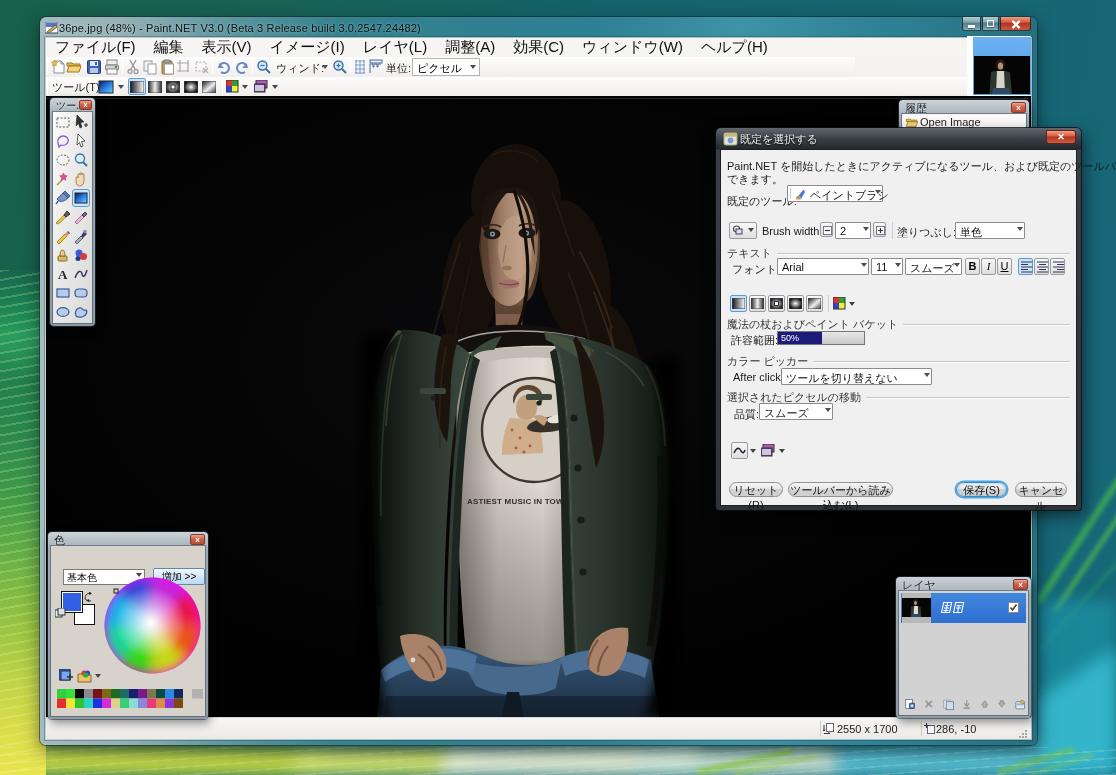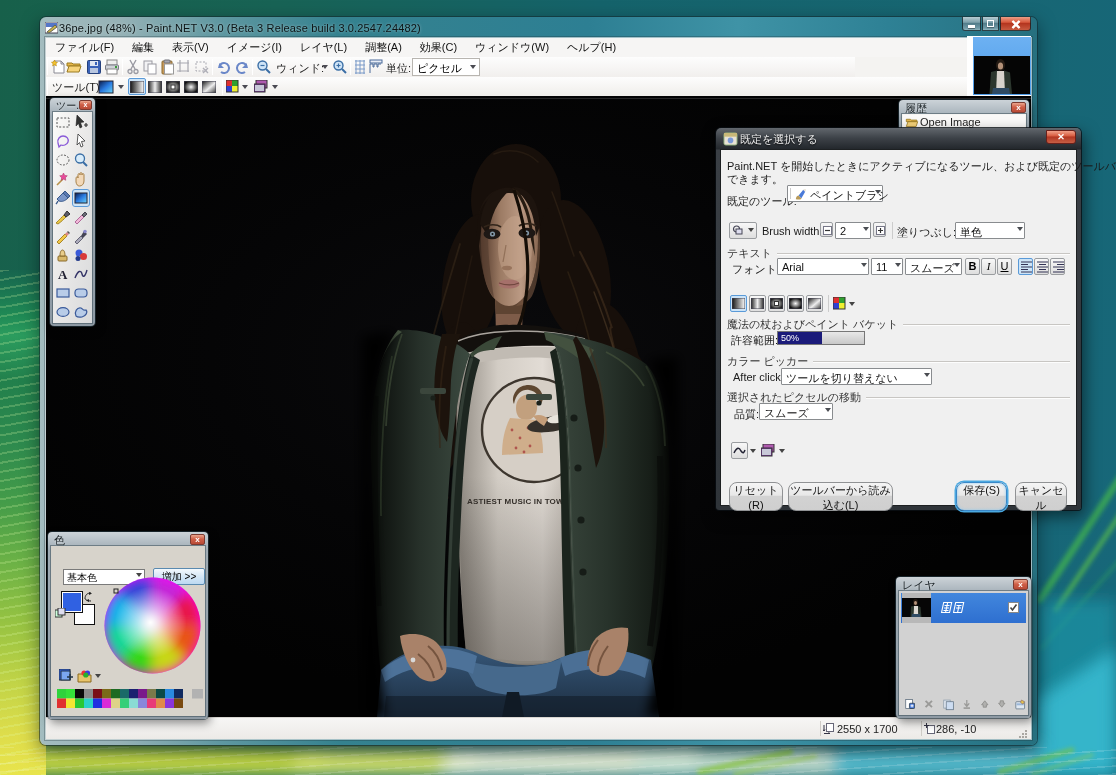--- a/index.html
+++ b/index.html
@@ -23,21 +23,21 @@
 #appicon{position:absolute;left:5px;top:5px;width:13px;height:12px}
 
 .capbtns{position:absolute;right:6px;top:0;height:14px;display:flex}
 .cb{height:14px;border:1px solid rgba(15,30,35,.8);border-top:none;position:relative;
  background:linear-gradient(180deg,#b6ccd2,#7fa2ac 40%,#547e8b 50%,#6f99a6 85%,#8fb4bd);}
 .cb.min{width:19px;border-radius:0 0 0 3px}
 .cb.max{width:17px;margin-left:1px}
 .cb.close{width:31px;margin-left:1px;border-radius:0 0 3px 0;
  background:linear-gradient(180deg,#eb9d85 0%,#d85a3e 40%,#b4351f 50%,#c75a40 100%);}
 
-#menubar{position:absolute;left:6px;top:21px;width:927px;height:19px;background:#f6f5f4;font-size:11px;color:#111;display:flex;align-items:center}
+#menubar{position:absolute;left:6px;top:21px;width:927px;height:19px;background:#f6f5f4;font-size:15px;color:#111;display:flex;align-items:center}
 #menubar span{padding:0 9px;white-space:nowrap}
 
 #tb1{position:absolute;left:6px;top:40px;width:809px;height:20px;background:linear-gradient(180deg,#fdfdfd,#f1efed)}
 #tb2{position:absolute;left:6px;top:60px;width:927px;height:20px;background:linear-gradient(180deg,#fdfdfd,#efede9)}
 
 #imglist{position:absolute;left:927px;top:19px;width:64px;height:60px;background:#fff}
 #imgthumb{position:absolute;left:933px;top:20px;width:58px;height:58px;background:linear-gradient(180deg,#6db1f2,#4e9ce9)}
 #imgthumb .pic{position:absolute;left:1px;top:19px;width:56px;height:38px;background:#030303;overflow:hidden}
 
 #canvas{position:absolute;left:6px;top:79px;width:985px;height:621px;background:#040404;overflow:hidden}
@@ -81,21 +81,21 @@
 #dlg .dbody{position:absolute;left:5px;top:22px;right:5px;bottom:5px;background:#f0f0f0;box-shadow:0 0 0 1px #1d2022}
 #dlg .dtitle{position:absolute;left:24px;top:4px;font-size:11px;color:#f2f2f2;text-shadow:0 1px 2px #000}
 .dclose{position:absolute;top:2px;right:5px;width:30px;height:14px;border-radius:0 3px 3px 3px;border:1px solid #6a201a;
  background:linear-gradient(180deg,#f0a088 0%,#d95f43 40%,#b33722 50%,#c65f45 100%);color:#fff;font-size:9px;font-weight:bold;text-align:center;line-height:13px}
 .dtext{position:absolute;font-size:11px;color:#1a1a1a;white-space:nowrap}
 .ghdr{position:absolute;left:11px;right:11px;display:flex;align-items:center;font-size:11px;color:#333}
 .ghdr i{flex:1;height:2px;border-top:1px solid #c8c6c3;border-bottom:1px solid #fdfdfd;margin-left:5px}
 .dcombo{position:absolute;height:17px;background:#fff;border:1px solid #898c8f;border-radius:1px;font-size:11px;color:#111}
 .dcombo .t{position:absolute;left:4px;top:2px;white-space:nowrap}
 .dcombo .a{position:absolute;right:1px;top:4px;width:0;height:0;border:3.5px solid transparent;border-top:4.5px solid #4a4d52}
-.dbtn{position:absolute;height:29px;background:linear-gradient(180deg,#f5f5f5,#e8e8e8 45%,#d2d2d2 50%,#cfcfcf);border:1px solid #909294;border-radius:8px;font-size:11px;color:#111;text-align:center}
+.dbtn{position:absolute;height:15px;background:linear-gradient(180deg,#f5f5f5,#e8e8e8 45%,#d2d2d2 50%,#cfcfcf);border:1px solid #909294;border-radius:8px;font-size:11px;color:#111;text-align:center}
 .dsq{position:absolute;width:17px;height:17px;background:linear-gradient(180deg,#f8f8f8,#dedede);border:1px solid #9a9da0;border-radius:2px}
 </style>
 <style>
 </style></head>
 <body>
 <div id="desktop"></div>
 <svg id="desksvg" width="1116" height="775" viewBox="0 0 1116 775">
  <defs>
   <filter id="b8" x="-60%" y="-60%" width="220%" height="220%">
         <feGaussianBlur stdDeviation="8"></feGaussianBlur>

